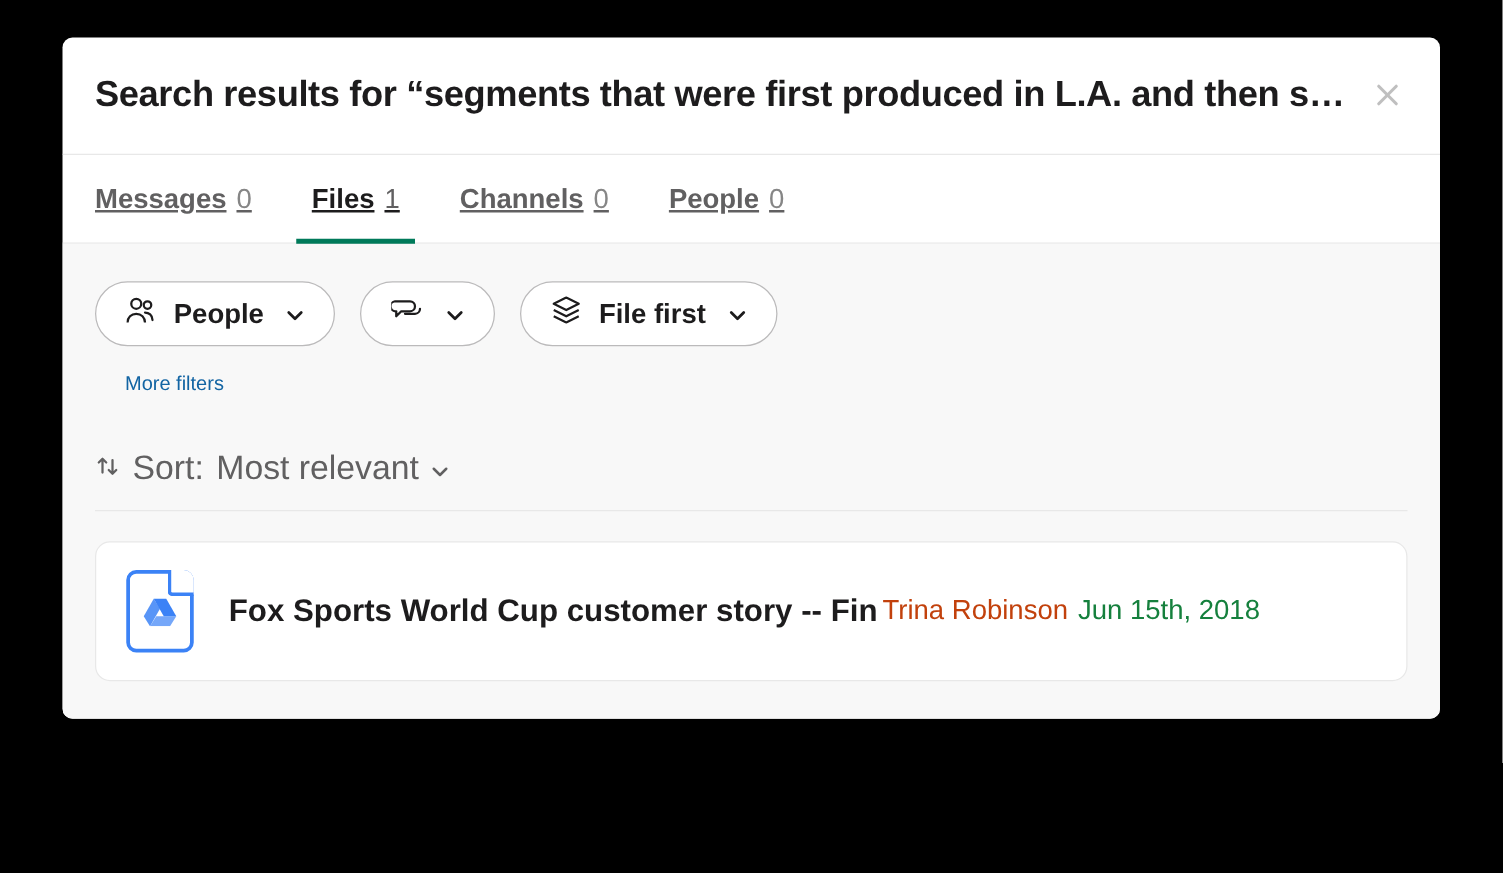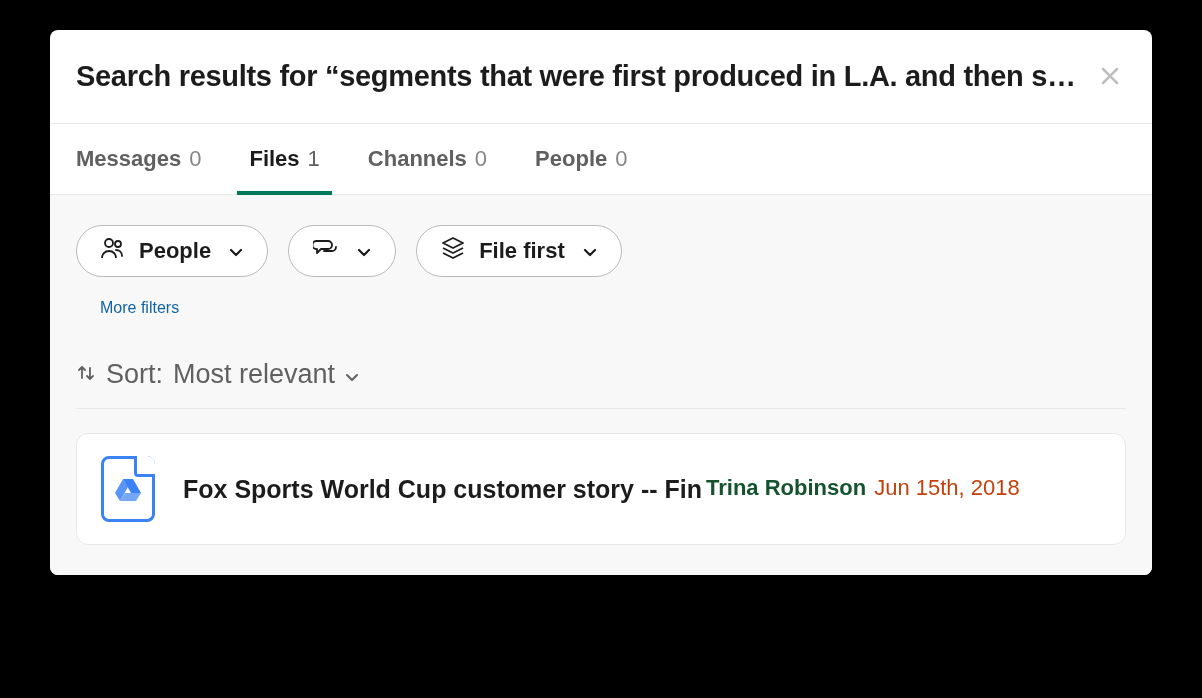--- a/index.html
+++ b/index.html
@@ -51,20 +51,21 @@
     .tab {
       padding: 22px 0 22px 0;
       font-size: 22px;
       font-weight: 700;
       color: #616061;
       cursor: pointer;
       display: flex;
       gap: 8px;
       align-items: baseline;
       position: relative;
+      text-decoration: underline;
     }
     .tab.active {
       color: #1d1c1d;
       align-items: flex-end;
     }
     .tab.active::after {
       content: "";
       position: absolute;
       left: -12px;
       right: -12px;
@@ -170,25 +171,25 @@
       font-weight: 900;
       color: #1d1c1d;
     }
     .result-meta {
       font-size: 22px;
       color: #616061;
       display: flex;
       gap: 8px;
     }
     .result-author {
-      color: #14532d;
-      font-weight: 700;
+      color: #c2410c;
+      font-weight: 400;
     }
     .result-date {
-      color: #c2410c;
+      color: #15803d;
     }
   </style>
 </head>
 <body>
 
 <div class="modal">
 
   <div class="header">
     <div class="title">Search results for “segments that were first produced in L.A. and then shipped…</div>
     <div class="close-icon">

